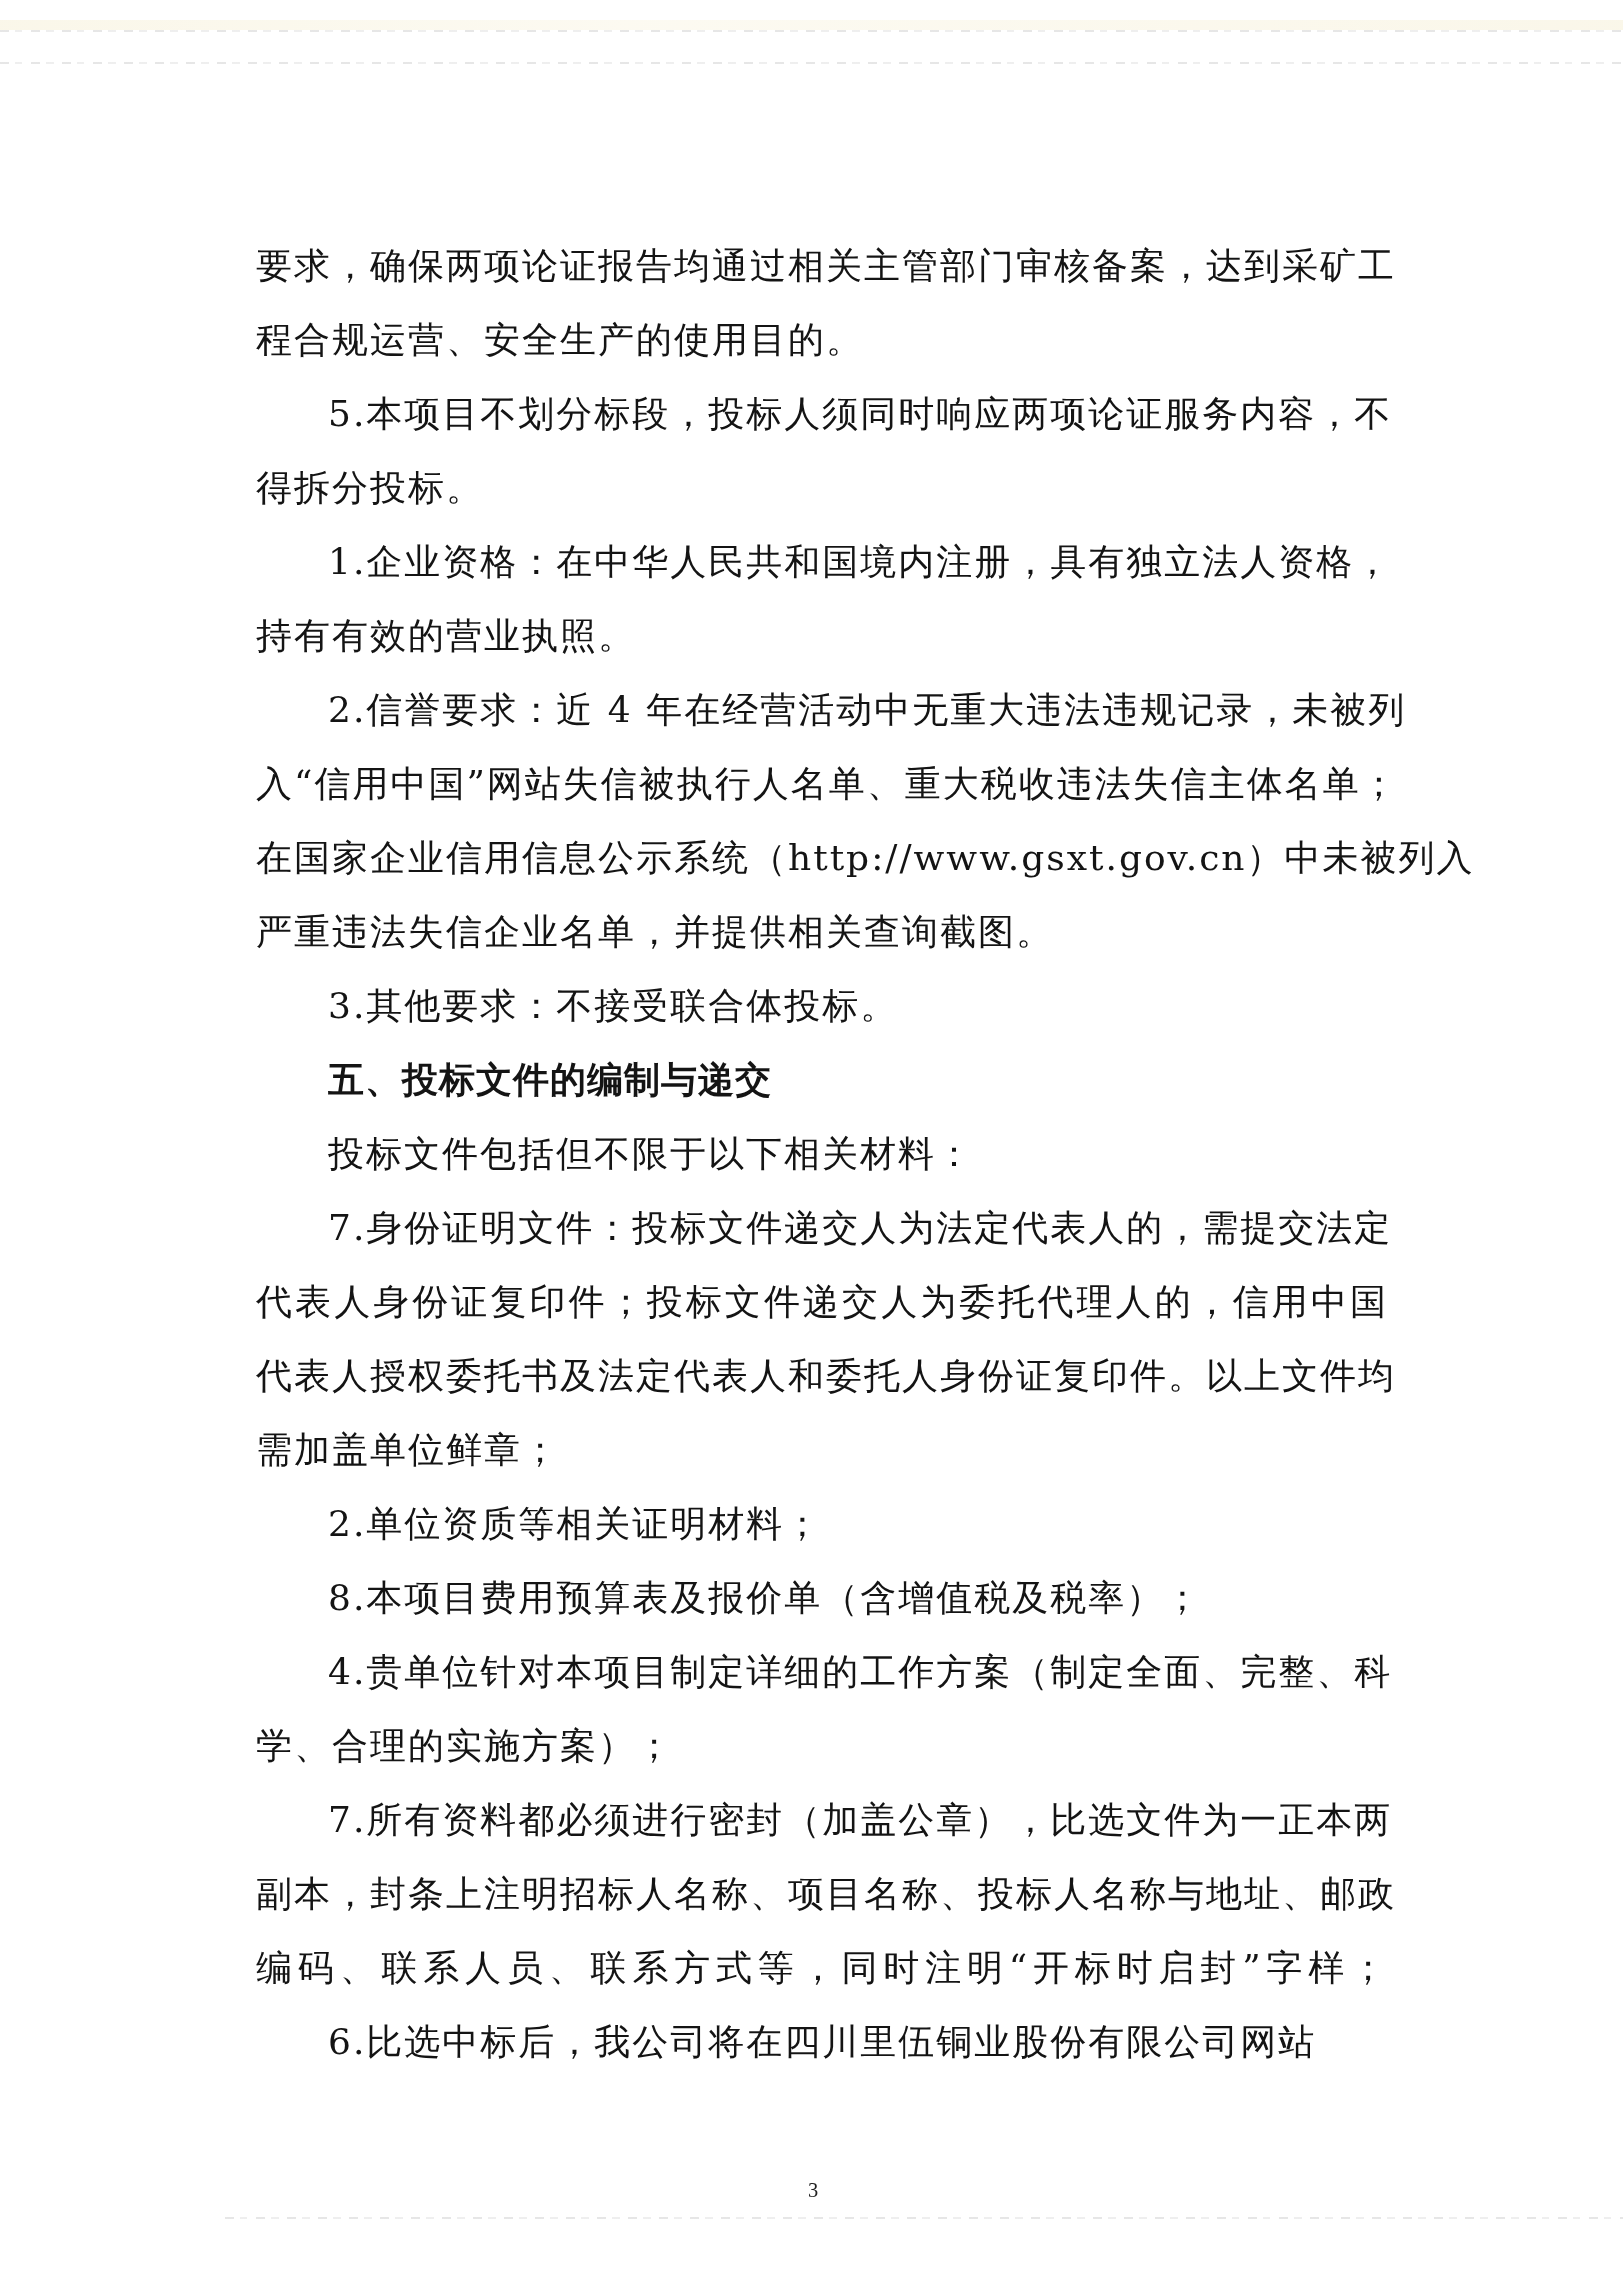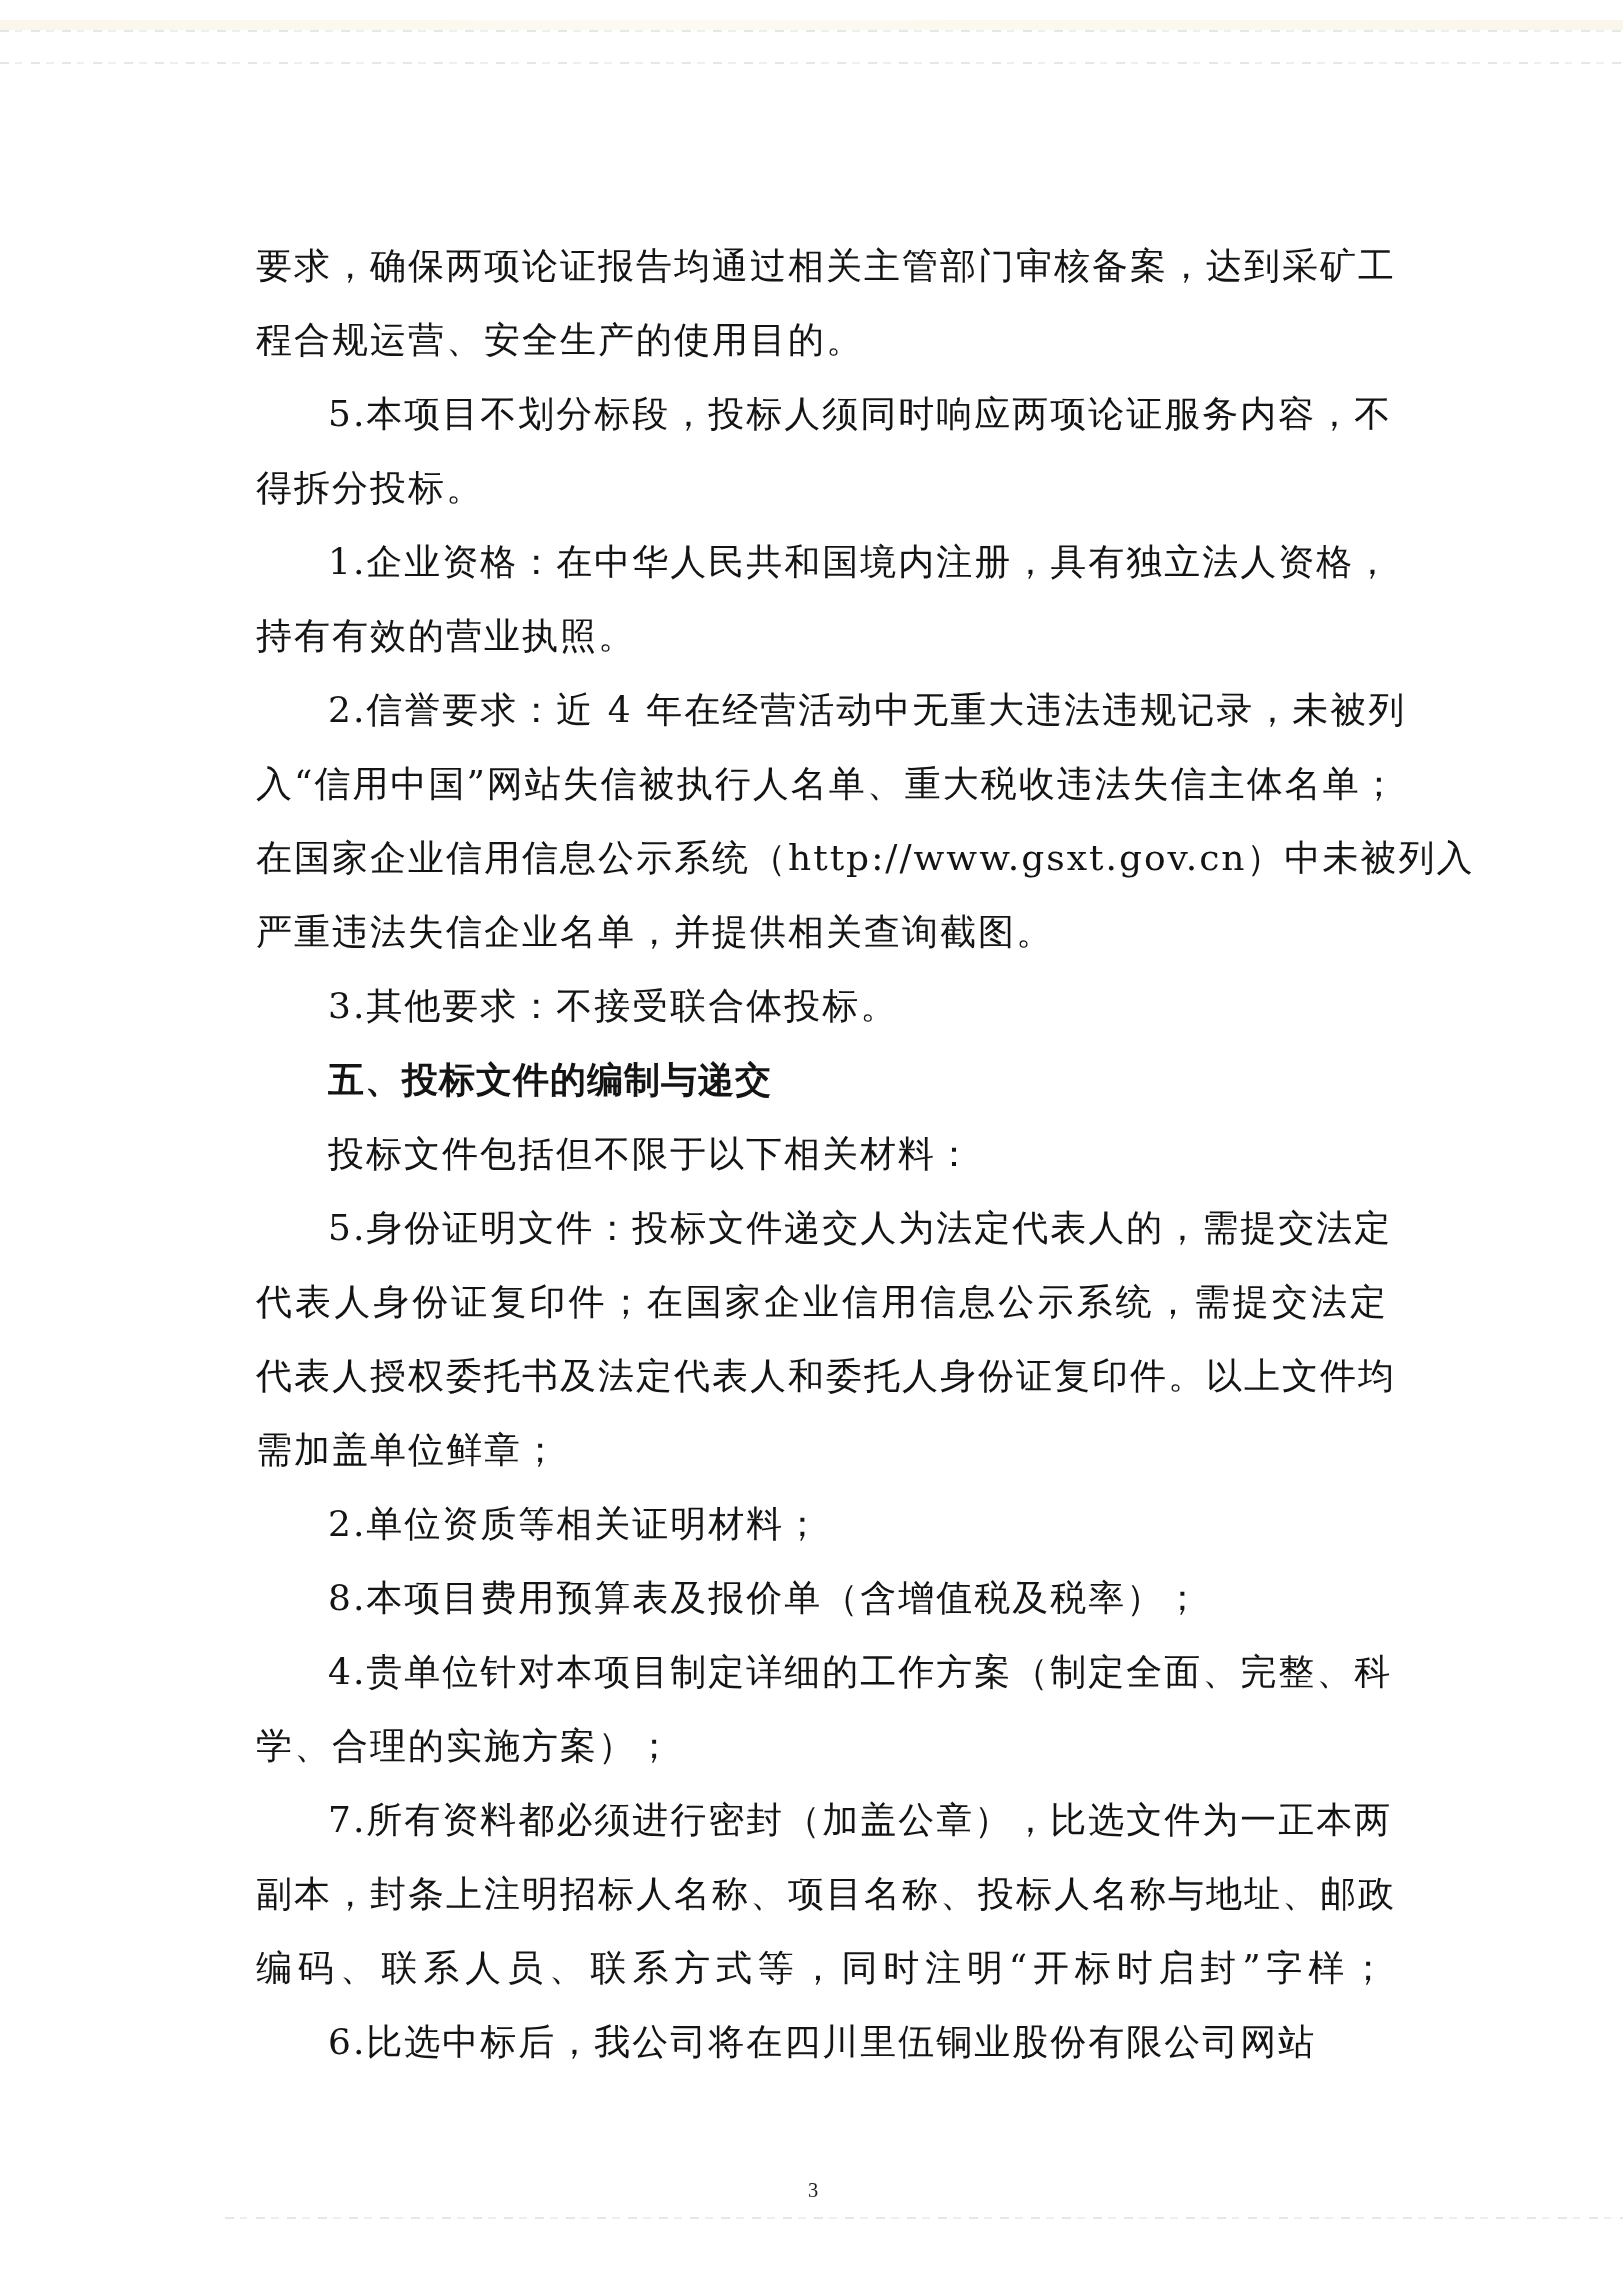--- a/index.html
+++ b/index.html
@@ -79,22 +79,22 @@
   <div class="line">得拆分投标。</div>
   <div class="line indent justify">1.企业资格：在中华人民共和国境内注册，具有独立法人资格，</div>
   <div class="line">持有有效的营业执照。</div>
   <div class="line indent justify">2.信誉要求：近 4 年在经营活动中无重大违法违规记录，未被列</div>
   <div class="line justify">入“信用中国”网站失信被执行人名单、重大税收违法失信主体名单；</div>
   <div class="line justify">在国家企业信用信息公示系统（http://www.gsxt.gov.cn）中未被列入</div>
   <div class="line">严重违法失信企业名单，并提供相关查询截图。</div>
   <div class="line indent">3.其他要求：不接受联合体投标。</div>
   <div class="line indent heading">五、投标文件的编制与递交</div>
   <div class="line indent">投标文件包括但不限于以下相关材料：</div>
-  <div class="line indent justify">5.身份证明文件：投标文件递交人为法定代表人的，需提交法定</div>
-  <div class="line justify">代表人身份证复印件；在国家企业信用信息公示系统，需提交法定</div>
+  <div class="line indent justify">7.身份证明文件：投标文件递交人为法定代表人的，需提交法定</div>
+  <div class="line justify">代表人身份证复印件；投标文件递交人为委托代理人的，信用中国</div>
   <div class="line justify">代表人授权委托书及法定代表人和委托人身份证复印件。以上文件均</div>
   <div class="line">需加盖单位鲜章；</div>
   <div class="line indent">2.单位资质等相关证明材料；</div>
   <div class="line indent">8.本项目费用预算表及报价单（含增值税及税率）；</div>
   <div class="line indent justify">4.贵单位针对本项目制定详细的工作方案（制定全面、完整、科</div>
   <div class="line">学、合理的实施方案）；</div>
   <div class="line indent justify">7.所有资料都必须进行密封（加盖公章），比选文件为一正本两</div>
   <div class="line justify">副本，封条上注明招标人名称、项目名称、投标人名称与地址、邮政</div>
   <div class="line justify">编码、联系人员、联系方式等，同时注明“开标时启封”字样；</div>
   <div class="line indent">6.比选中标后，我公司将在四川里伍铜业股份有限公司网站</div>

